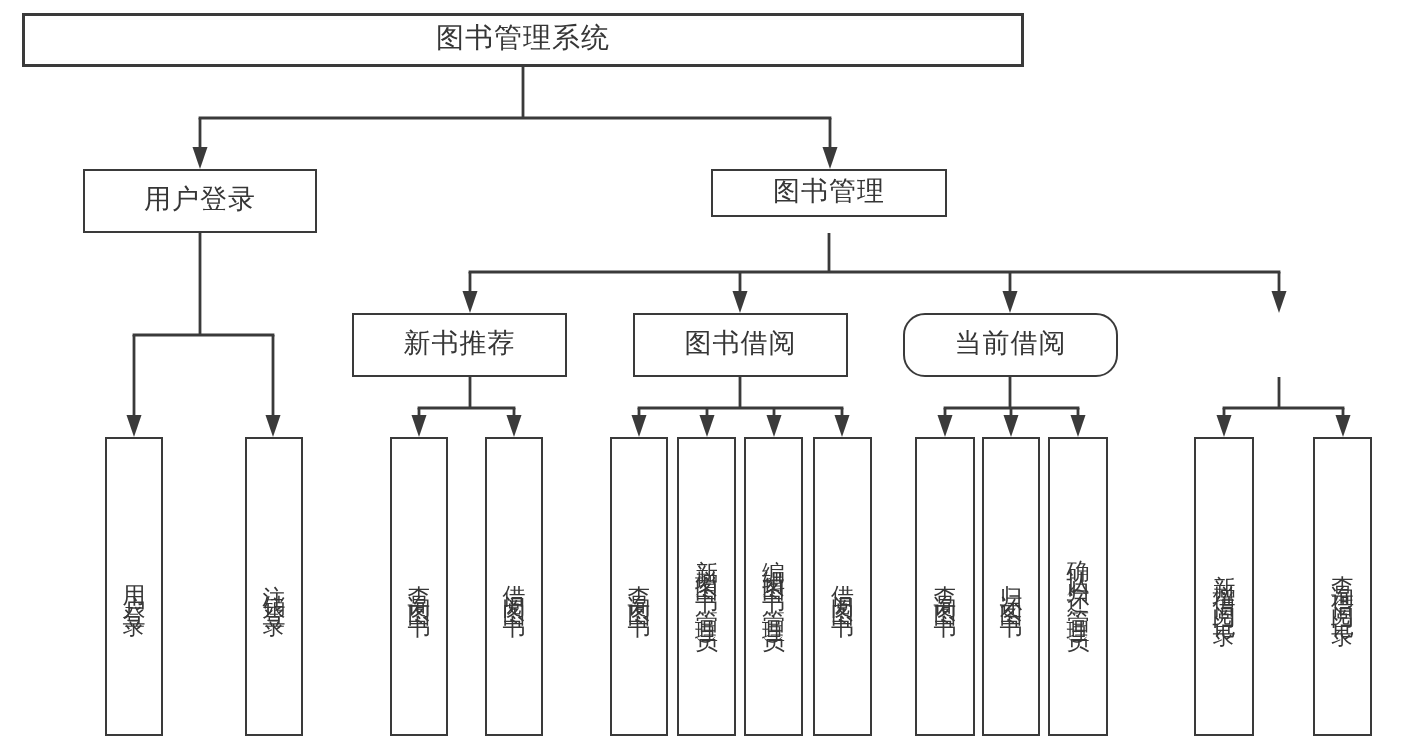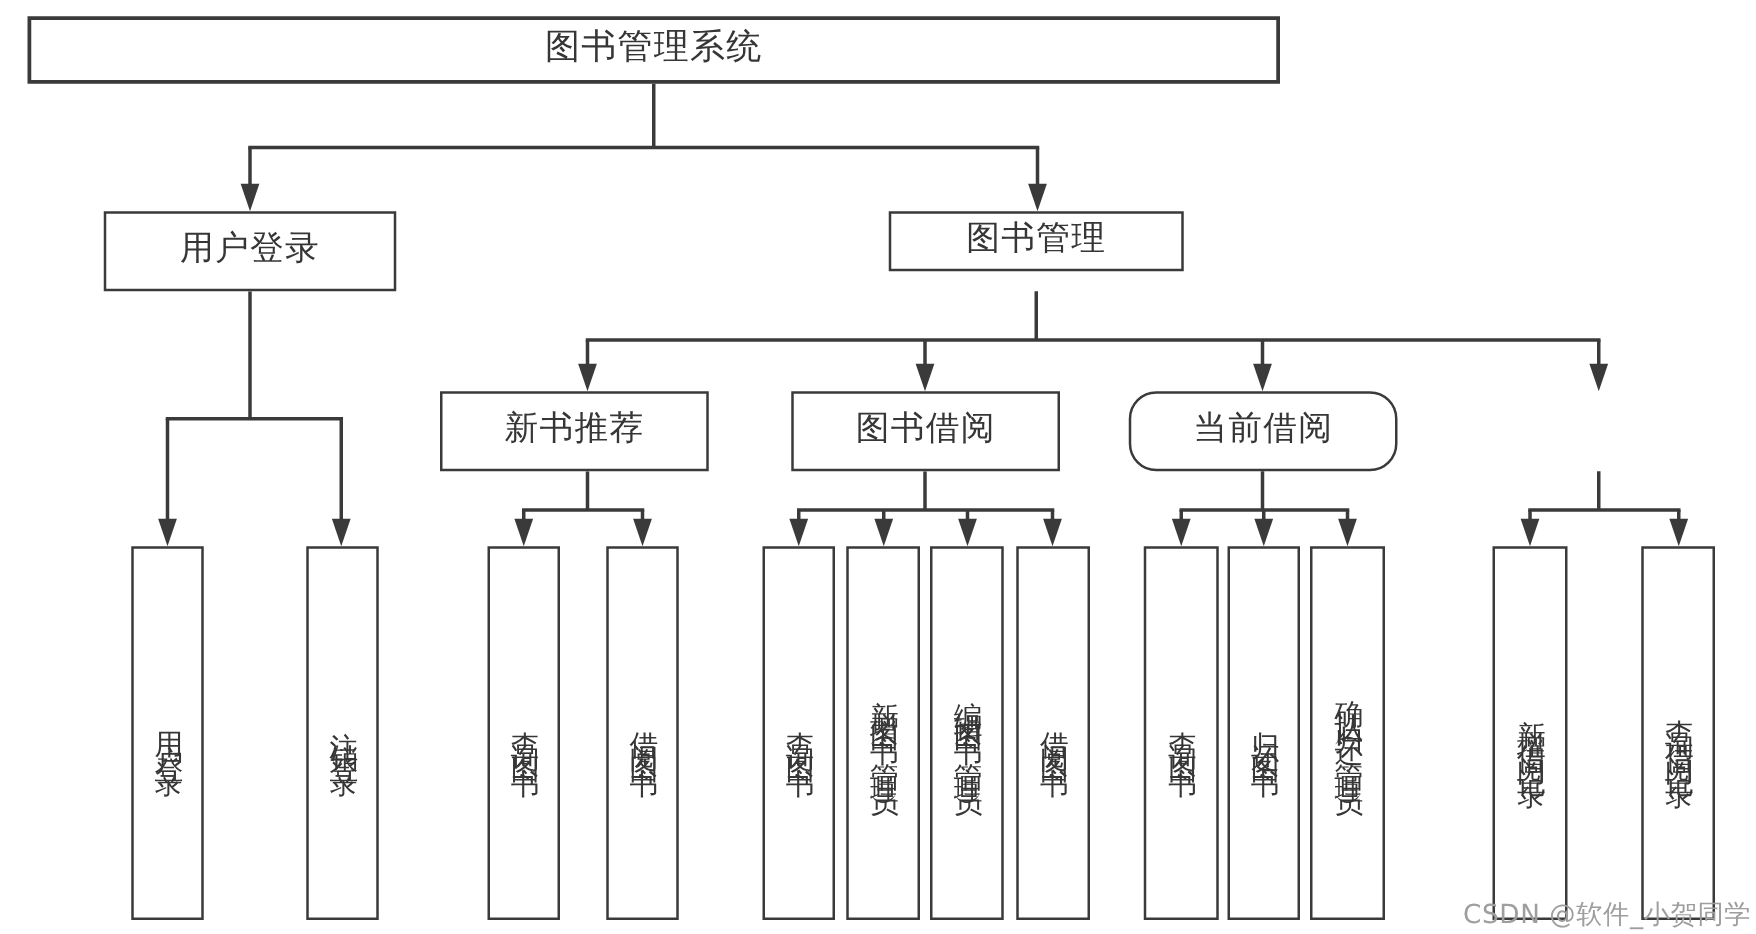--- a/index.html
+++ b/index.html
@@ -194,15 +194,14 @@
     <span>确认归还（管理员）</span>
   </div>
 
   <div class="node leaf" style="left:1194px;top:437px;width:60px;height:299px;">
     <span>新增借阅记录</span>
   </div>
   <div class="node leaf" style="left:1313px;top:437px;width:59px;height:299px;">
     <span>查询借阅记录</span>
   </div>
 
-  <div class="watermark">CSDN @软件_小贺同学</div>
 
 </div>
 
 </body></html>

